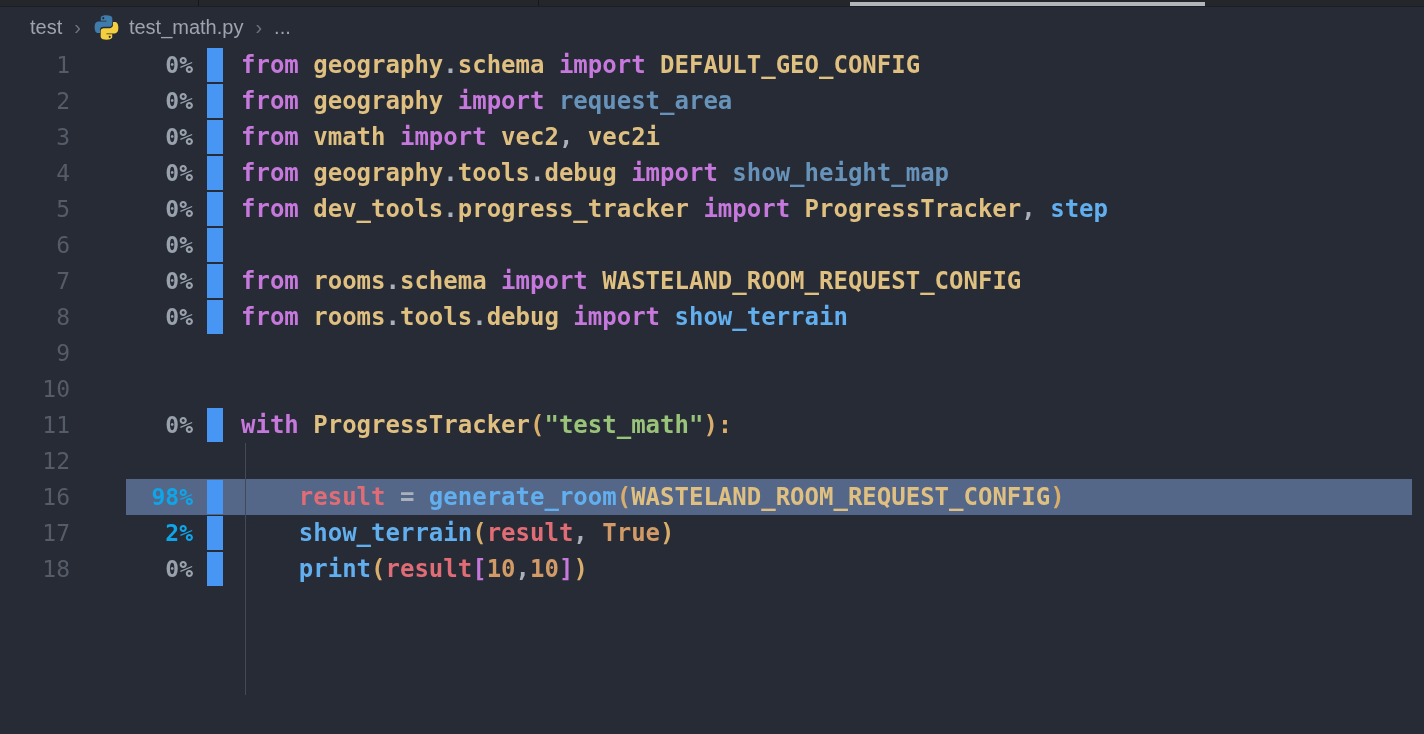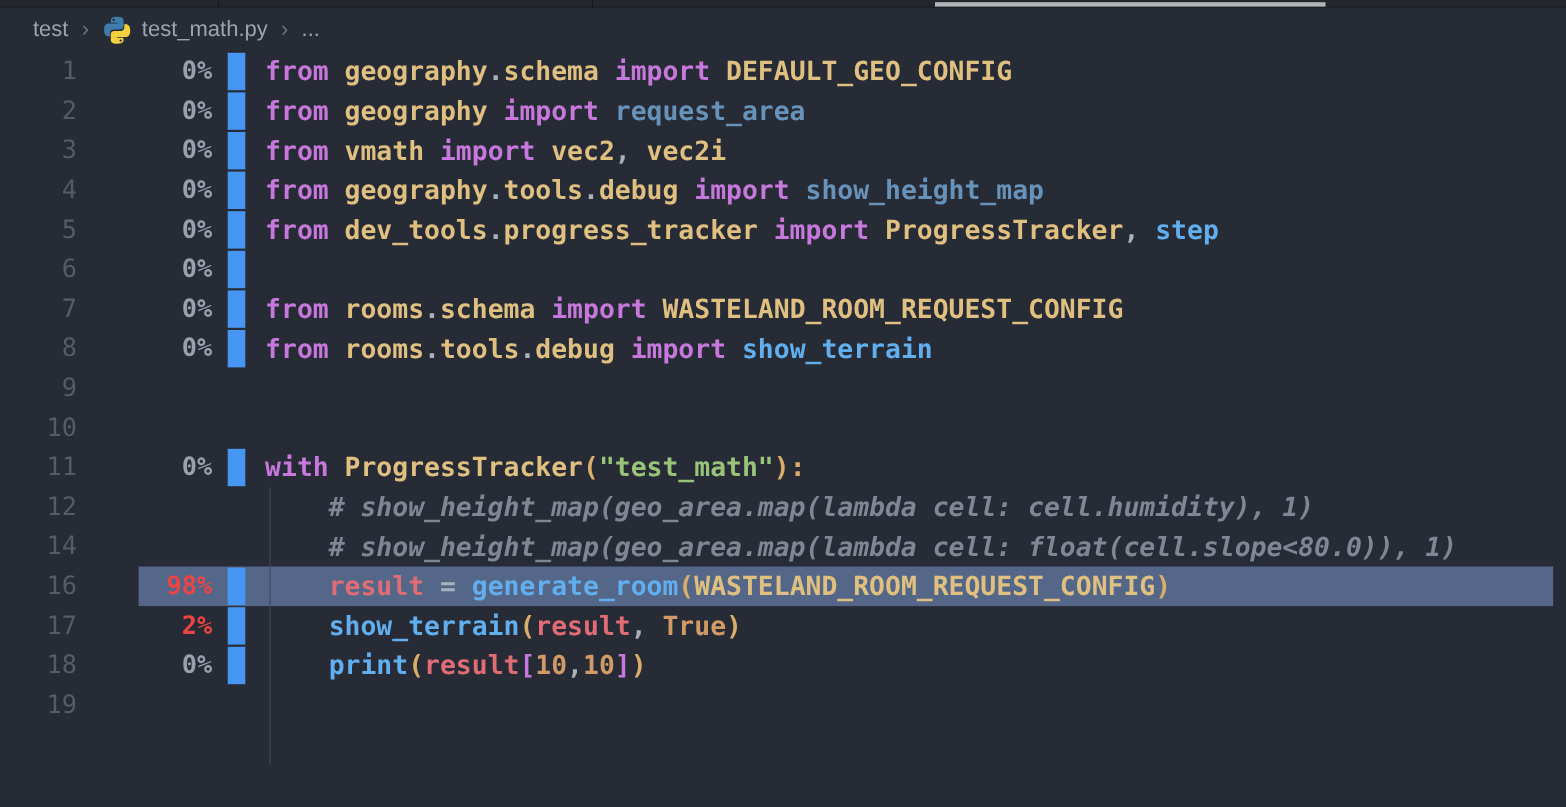--- a/index.html
+++ b/index.html
@@ -78,21 +78,21 @@
     font-size: 23px;
     font-weight: 400;
   }
   .pct {
     position: relative; z-index: 2;
     width: 123px;
     text-align: right;
     color: #99a1ad;
     font-size: 23px;
   }
-  .pct.bright { color: #ef4444; }
+  .pct.bright { color: #0ea5e9; }
   .blk {
     position: relative; z-index: 2;
     width: 16px; height: 34px;
     margin-left: 14px;
     flex: none;
   }
   .blk.on { background: #4796f3; }
   .code {
     position: relative; z-index: 2;
     margin-left: 18px;
@@ -129,19 +129,17 @@
     <div class="row"><div class="ln">2</div><div class="pct">0%</div><div class="blk on"></div><div class="code"><span style="color: rgb(198, 120, 221);">from </span><span style="color: rgb(224, 192, 128);">geography</span><span style="color: rgb(198, 120, 221);"> import </span><span style="color: rgb(103, 147, 186);">request_area</span></div></div>
     <div class="row"><div class="ln">3</div><div class="pct">0%</div><div class="blk on"></div><div class="code"><span style="color: rgb(198, 120, 221);">from </span><span style="color: rgb(224, 192, 128);">vmath</span><span style="color: rgb(198, 120, 221);"> import </span><span style="color: rgb(224, 192, 128);">vec2</span><span style="color: rgb(169, 177, 189);">, </span><span style="color: rgb(224, 192, 128);">vec2i</span></div></div>
     <div class="row"><div class="ln">4</div><div class="pct">0%</div><div class="blk on"></div><div class="code"><span style="color: rgb(198, 120, 221);">from </span><span style="color: rgb(224, 192, 128);">geography</span><span style="color: rgb(169, 177, 189);">.</span><span style="color: rgb(224, 192, 128);">tools</span><span style="color: rgb(169, 177, 189);">.</span><span style="color: rgb(224, 192, 128);">debug</span><span style="color: rgb(198, 120, 221);"> import </span><span style="color: rgb(103, 147, 186);">show_height_map</span></div></div>
     <div class="row"><div class="ln">5</div><div class="pct">0%</div><div class="blk on"></div><div class="code"><span style="color: rgb(198, 120, 221);">from </span><span style="color: rgb(224, 192, 128);">dev_tools</span><span style="color: rgb(169, 177, 189);">.</span><span style="color: rgb(224, 192, 128);">progress_tracker</span><span style="color: rgb(198, 120, 221);"> import </span><span style="color: rgb(224, 192, 128);">ProgressTracker</span><span style="color: rgb(169, 177, 189);">, </span><span style="color: rgb(97, 175, 239);">step</span></div></div>
     <div class="row"><div class="ln">6</div><div class="pct">0%</div><div class="blk on"></div></div>
     <div class="row"><div class="ln">7</div><div class="pct">0%</div><div class="blk on"></div><div class="code"><span style="color: rgb(198, 120, 221);">from </span><span style="color: rgb(224, 192, 128);">rooms</span><span style="color: rgb(169, 177, 189);">.</span><span style="color: rgb(224, 192, 128);">schema</span><span style="color: rgb(198, 120, 221);"> import </span><span style="color: rgb(224, 192, 128);">WASTELAND_ROOM_REQUEST_CONFIG</span></div></div>
     <div class="row"><div class="ln">8</div><div class="pct">0%</div><div class="blk on"></div><div class="code"><span style="color: rgb(198, 120, 221);">from </span><span style="color: rgb(224, 192, 128);">rooms</span><span style="color: rgb(169, 177, 189);">.</span><span style="color: rgb(224, 192, 128);">tools</span><span style="color: rgb(169, 177, 189);">.</span><span style="color: rgb(224, 192, 128);">debug</span><span style="color: rgb(198, 120, 221);"> import </span><span style="color: rgb(97, 175, 239);">show_terrain</span></div></div>
     <div class="row"><div class="ln">9</div><div class="pct"></div><div class="blk"></div><div class="code"></div></div>
     <div class="row"><div class="ln">10</div><div class="pct"></div><div class="blk"></div><div class="code"></div></div>
     <div class="row"><div class="ln">11</div><div class="pct">0%</div><div class="blk on"></div><div class="code"><span style="color: rgb(198, 120, 221);">with </span><span style="color: rgb(224, 192, 128);">ProgressTracker</span><span style="color: rgb(217, 173, 106);">(</span><span style="color: rgb(152, 195, 121);">"test_math"</span><span style="color: rgb(217, 173, 106);">)</span><span style="color: rgb(217, 173, 106);">:</span></div></div>
-    <div class="row"><div class="ln">12</div><div class="pct"></div><div class="blk"></div><div class="code"><span class="tk-cmt" style="color: rgb(127, 134, 148);">    # show_height_map(geo_area.map(lambda cell: cell.humidity), 1)</span></div></div>
-    <div class="row"><div class="ln">14</div><div class="pct"></div><div class="blk"></div><div class="code"><span class="tk-cmt" style="color: rgb(127, 134, 148);">    # show_height_map(geo_area.map(lambda cell: float(cell.slope&lt;80.0)), 1)</span></div></div>
+    <div class="row"><div class="ln">12</div><div class="pct"></div><div class="blk"></div></div>
     <div class="row"><div class="hl-band"></div><div class="ln">16</div><div class="pct bright">98%</div><div class="blk on"></div><div class="code"><span style="color: rgb(171, 178, 191);">    </span><span style="color: rgb(224, 108, 117);">result</span><span style="color: rgb(169, 177, 189);"> = </span><span style="color: rgb(97, 175, 239);">generate_room</span><span style="color: rgb(217, 173, 106);">(</span><span style="color: rgb(224, 192, 128);">WASTELAND_ROOM_REQUEST_CONFIG</span><span style="color: rgb(217, 173, 106);">)</span></div></div>
     <div class="row"><div class="ln">17</div><div class="pct bright">2%</div><div class="blk on"></div><div class="code"><span style="color: rgb(171, 178, 191);">    </span><span style="color: rgb(97, 175, 239);">show_terrain</span><span style="color: rgb(217, 173, 106);">(</span><span style="color: rgb(224, 108, 117);">result</span><span style="color: rgb(169, 177, 189);">, </span><span style="color: rgb(209, 154, 102);">True</span><span style="color: rgb(217, 173, 106);">)</span></div></div>
     <div class="row"><div class="ln">18</div><div class="pct">0%</div><div class="blk on"></div><div class="code"><span style="color: rgb(171, 178, 191);">    </span><span style="color: rgb(97, 175, 239);">print</span><span style="color: rgb(217, 173, 106);">(</span><span style="color: rgb(224, 108, 117);">result</span><span style="color: rgb(198, 120, 221);">[</span><span style="color: rgb(209, 154, 102);">10</span><span style="color: rgb(169, 177, 189);">,</span><span style="color: rgb(209, 154, 102);">10</span><span style="color: rgb(198, 120, 221);">]</span><span style="color: rgb(217, 173, 106);">)</span></div></div>
-    <div class="row"><div class="ln">19</div><div class="pct"></div><div class="blk"></div><div class="code"></div></div>
   </div>
 
 </body></html>

